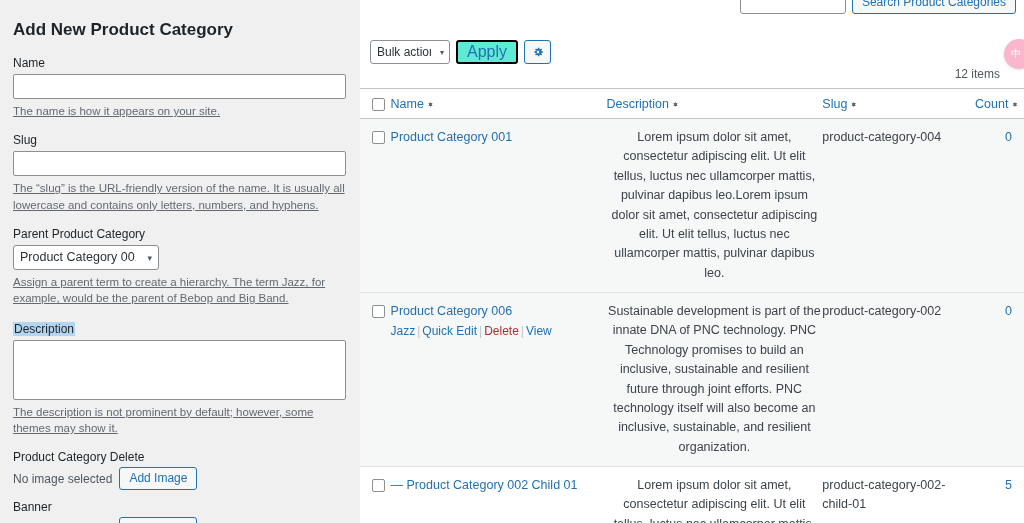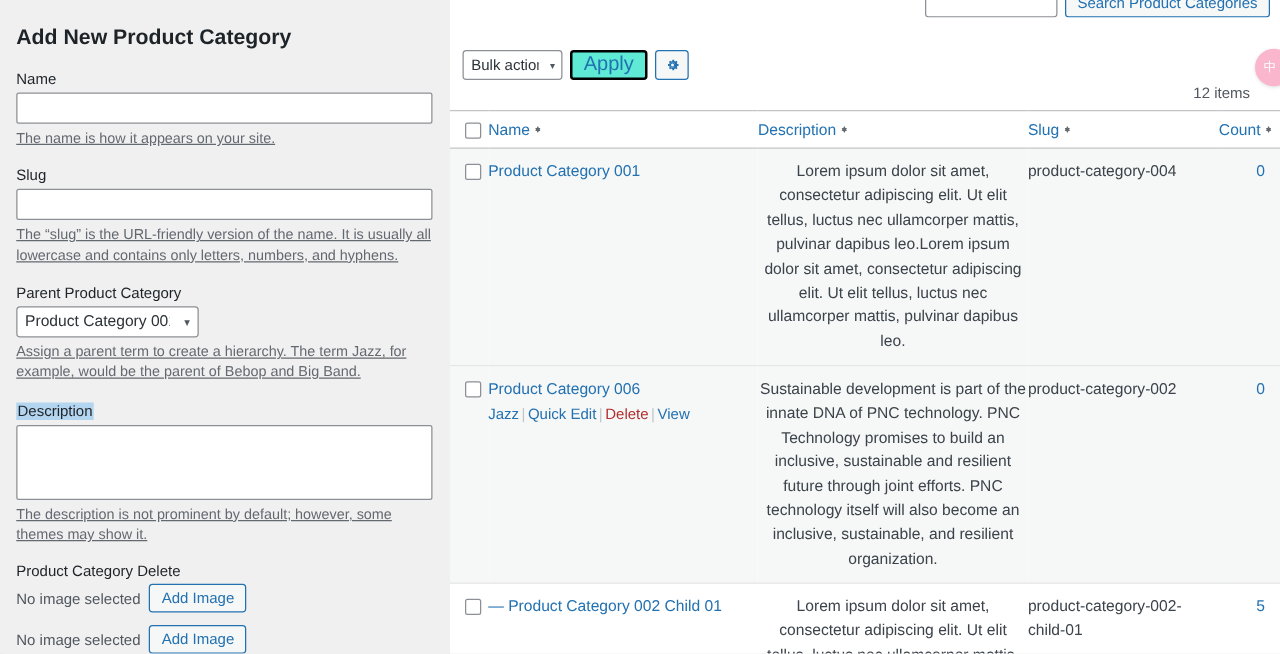--- a/index.html
+++ b/index.html
@@ -236,20 +236,21 @@
     <span class="field-label highlighted">Description</span>
     <textarea class="desc-area" style=""></textarea>
     <div class="help-text">The description is not prominent by default; however, some themes may show it.</div>
 
     <div class="label-sm">Product Category Delete</div>
     <div class="img-row">
       <span class="noimg">No image selected</span>
       <button class="btn-secondary">Add Image</button>
     </div>
 
+    <div class="label-sm">Banner</div>
     <div class="img-row">
       <span class="noimg">No image selected</span>
       <button class="btn-secondary">Add Image</button>
     </div>
     
 
     
 
     
   </div>

